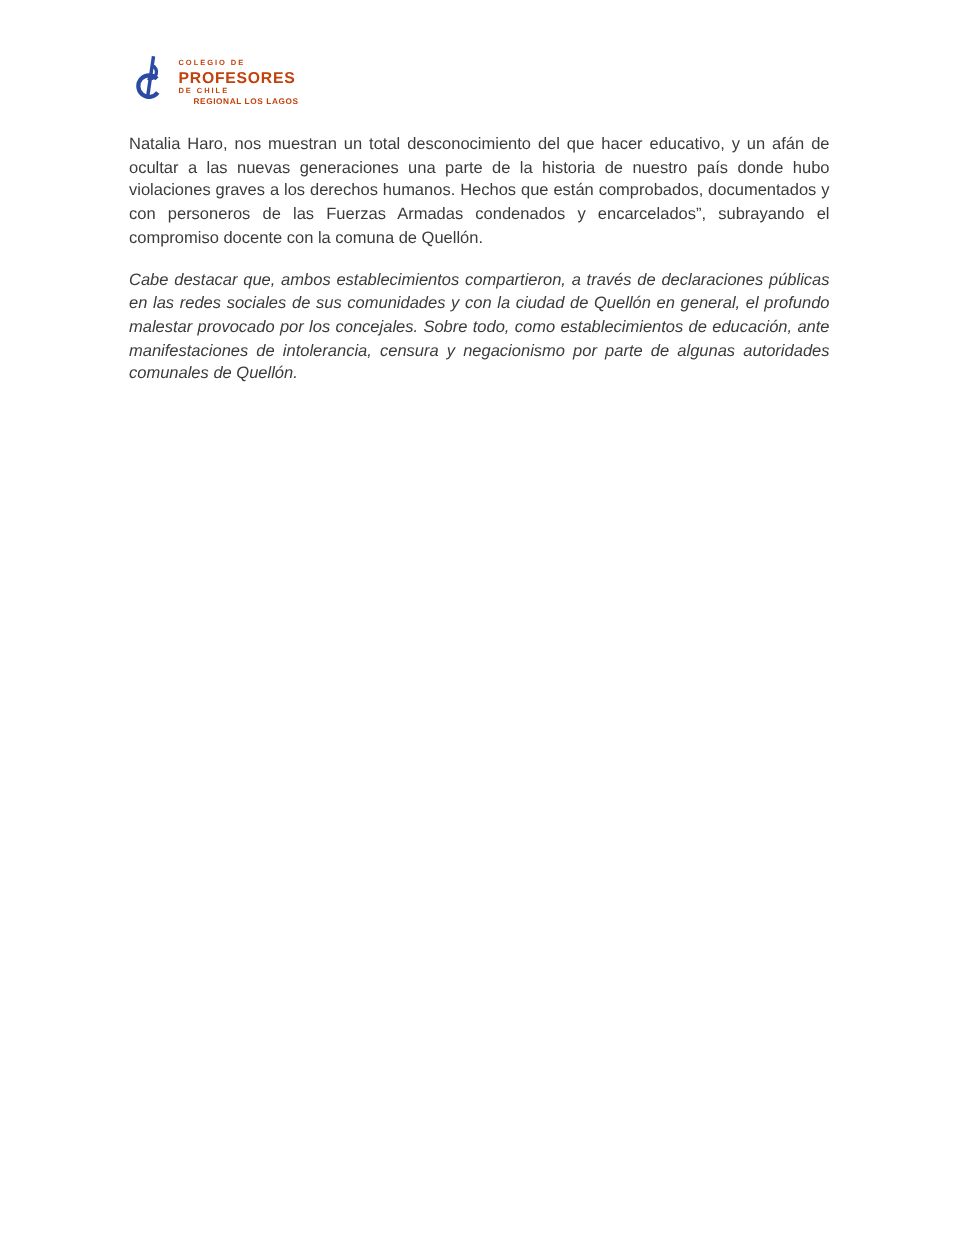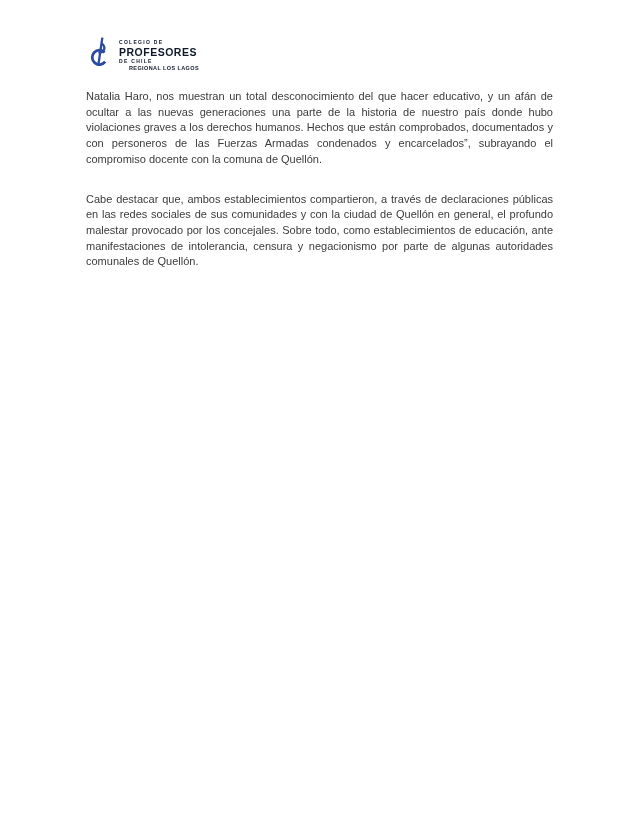--- a/index.html
+++ b/index.html
@@ -24,21 +24,21 @@
     align-items: flex-start;
   }
   .logo-mark {
     width: 20px;
     height: 36px;
     flex: 0 0 auto;
   }
   .logo-text {
     margin-left: 10px;
     padding-top: 4px;
-    color: #0f172a;
+    color: #c2410c;
     line-height: 1;
     white-space: nowrap;
   }
   .logo-small {
     font-size: 5px;
     font-weight: 700;
     letter-spacing: 1.3px;
   }
   .logo-big {
     font-size: 10.5px;
@@ -67,21 +67,22 @@
     width: 467px;
     color: #3b3b3b;
     font-size: 11px;
     line-height: 15.7px;
   }
   .para {
     margin: 0;
     text-align: justify;
   }
   .para + .para {
-    margin-top: 24px;
+    margin-top: 12px;
+    font-style: italic;
   }
   .quote-italic {
   }
 </style>
 </head>
 <body>
 
 <div class="page">
 
   <header class="logo">

